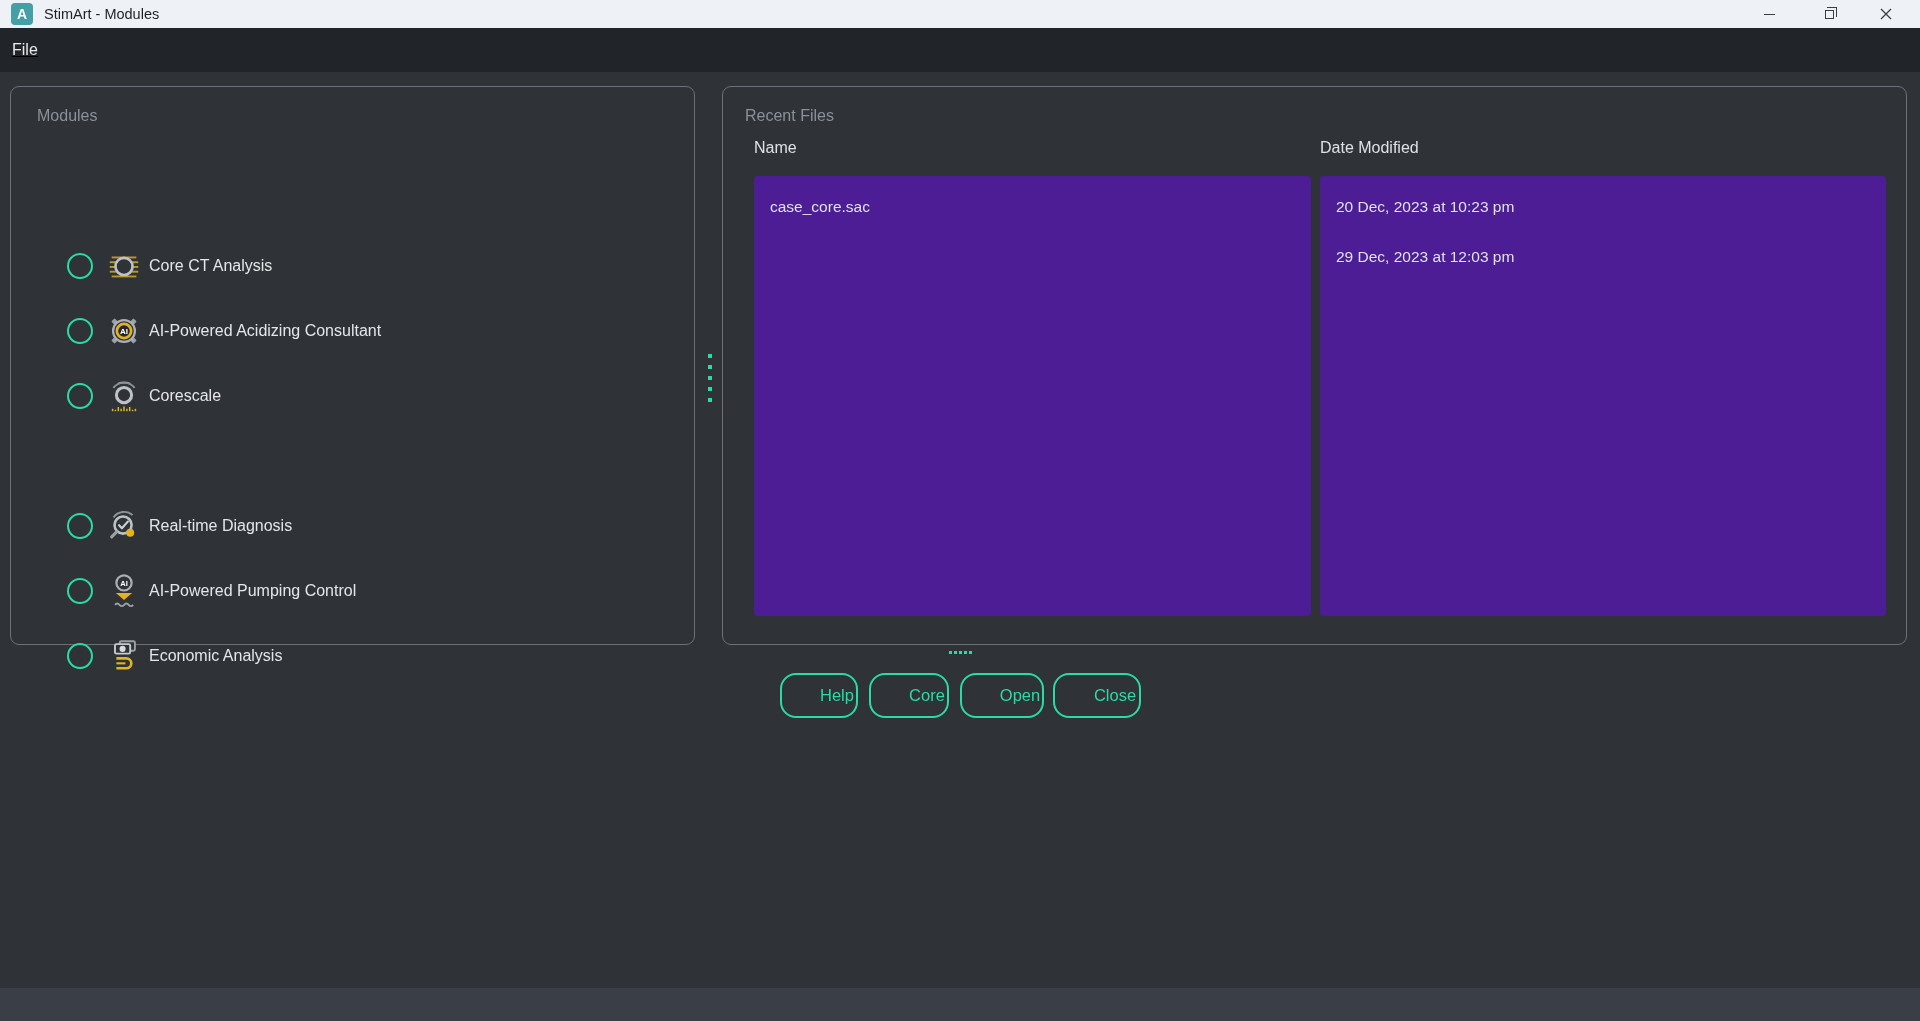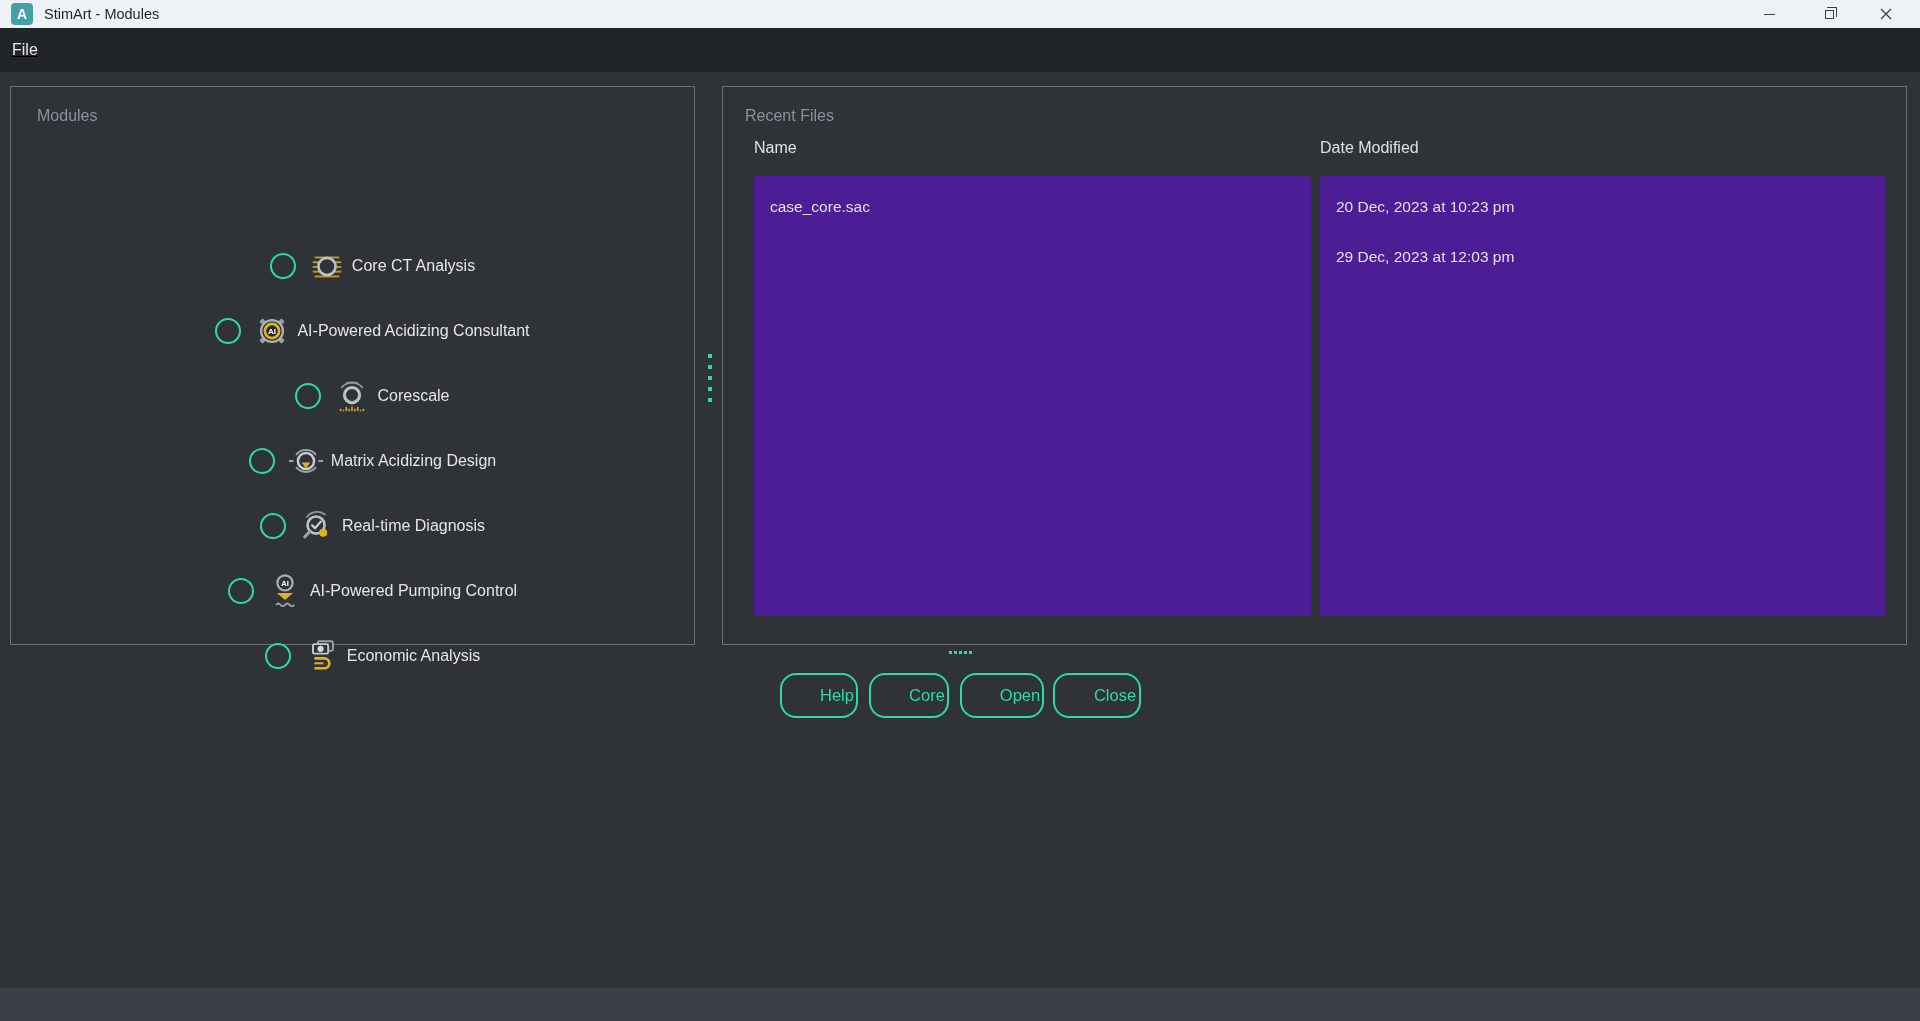--- a/index.html
+++ b/index.html
@@ -35,33 +35,33 @@
 
   
   .menubar {
     position:absolute; left:0; top:28px; width:1920px; height:44px;
     background:#212529; display:flex; align-items:center;text-decoration:underline;
   }
   .menu-item { padding:0 12px; color:#e8eaec; font-size:16px; height:44px; line-height:44px; }
 
   
   .panel {
-    position:absolute; border:1px solid #6a7178; border-radius:0;
+    position:absolute; border:1px solid #6a7178; border-radius:9px;
     background:transparent;
     text-decoration:underline;
   }
   .panel-modules { left:10px; top:86px; width:685px; height:559px; }
   .panel-recent  { left:722px; top:86px; width:1185px; height:559px; }
   .panel-title { position:absolute; left:26px; top:20px; color:#8b9199; font-size:16px; }
   .panel-recent .panel-title { left:22px; }
 
   
   .module-row {
-    position:absolute; left:0; width:100%; height:40px;
-    display:flex; align-items:center; padding-left:40px; cursor:default;justify-content:center;
+    position:absolute; left:16px; width:100%; height:40px;
+    display:flex; align-items:center; padding-left:40px; cursor:default;
   }
   .radio {
     width:26px; height:26px; border-radius:50%;
     border:2px solid #2bdba3; flex:0 0 26px;
   }
   .micon { width:38px; height:38px; margin-left:12px; flex:0 0 38px;
     display:flex; align-items:center; justify-content:center; }
   .micon svg { width:38px; height:38px; display:block; }
   .micon svg text { font-family:"Liberation Sans", sans-serif; }
   .mlabel { margin-left:6px; color:#e4e6e9; font-size:16px; }
@@ -183,36 +183,20 @@
               <line x1="23" y1="36" x2="23" y2="33.5"></line>
             <line x1="26" y1="36" x2="26" y2="31.5"></line>
               <line x1="29" y1="36" x2="29" y2="34.5"></line>
             <line x1="32" y1="36" x2="32" y2="33.5"></line>
           </g>
         </svg>
       </span>
       <span class="mlabel">Corescale</span>
     </div>
 
-    <div class="module-row" style="top:354px">
-      <span class="radio"></span>
-      <span class="micon">
-        <svg viewBox="0 0 40 40">
-          <g stroke="#9aa1a7" stroke-width="2.2" fill="none">
-            <line x1="2" y1="20" x2="7" y2="20"></line>
-              <line x1="33" y1="20" x2="38" y2="20"></line>
-            <path d="M9.5 13.5 A 13.5 13.5 0 0 1 30.5 13.5"></path>
-            <path d="M9.5 26.5 A 13.5 13.5 0 0 0 30.5 26.5"></path>
-          </g>
-          <circle cx="20" cy="20" r="8.5" fill="#2f3337" stroke="#c4cacf" stroke-width="2.6"></circle>
-          <path d="M15.5 21.5 h9 l-4.5 6.3 z" fill="#e3b31f"></path>
-        </svg>
-      </span>
-      <span class="mlabel">Matrix Acidizing Design</span>
-    </div>
 
     <div class="module-row" style="top:419px">
       <span class="radio"></span>
       <span class="micon">
         <svg viewBox="0 0 40 40">
           <path d="M9 11 A 13.5 13.5 0 0 1 29 8.5" stroke="#8d949a" stroke-width="2" fill="none"></path>
           <circle cx="19" cy="19" r="9" fill="none" stroke="#bcc2c7" stroke-width="2.7"></circle>
           <path d="M14.8 19.2 l3 3.2 l6.2 -7" stroke="#cdd2d6" stroke-width="2.3" fill="none" stroke-linecap="round" stroke-linejoin="round"></path>
           <line x1="12" y1="26.5" x2="7" y2="31.5" stroke="#9aa1a7" stroke-width="3.2" stroke-linecap="round"></line>
           <circle cx="26.5" cy="27" r="4.2" fill="#e3b31f"></circle>

